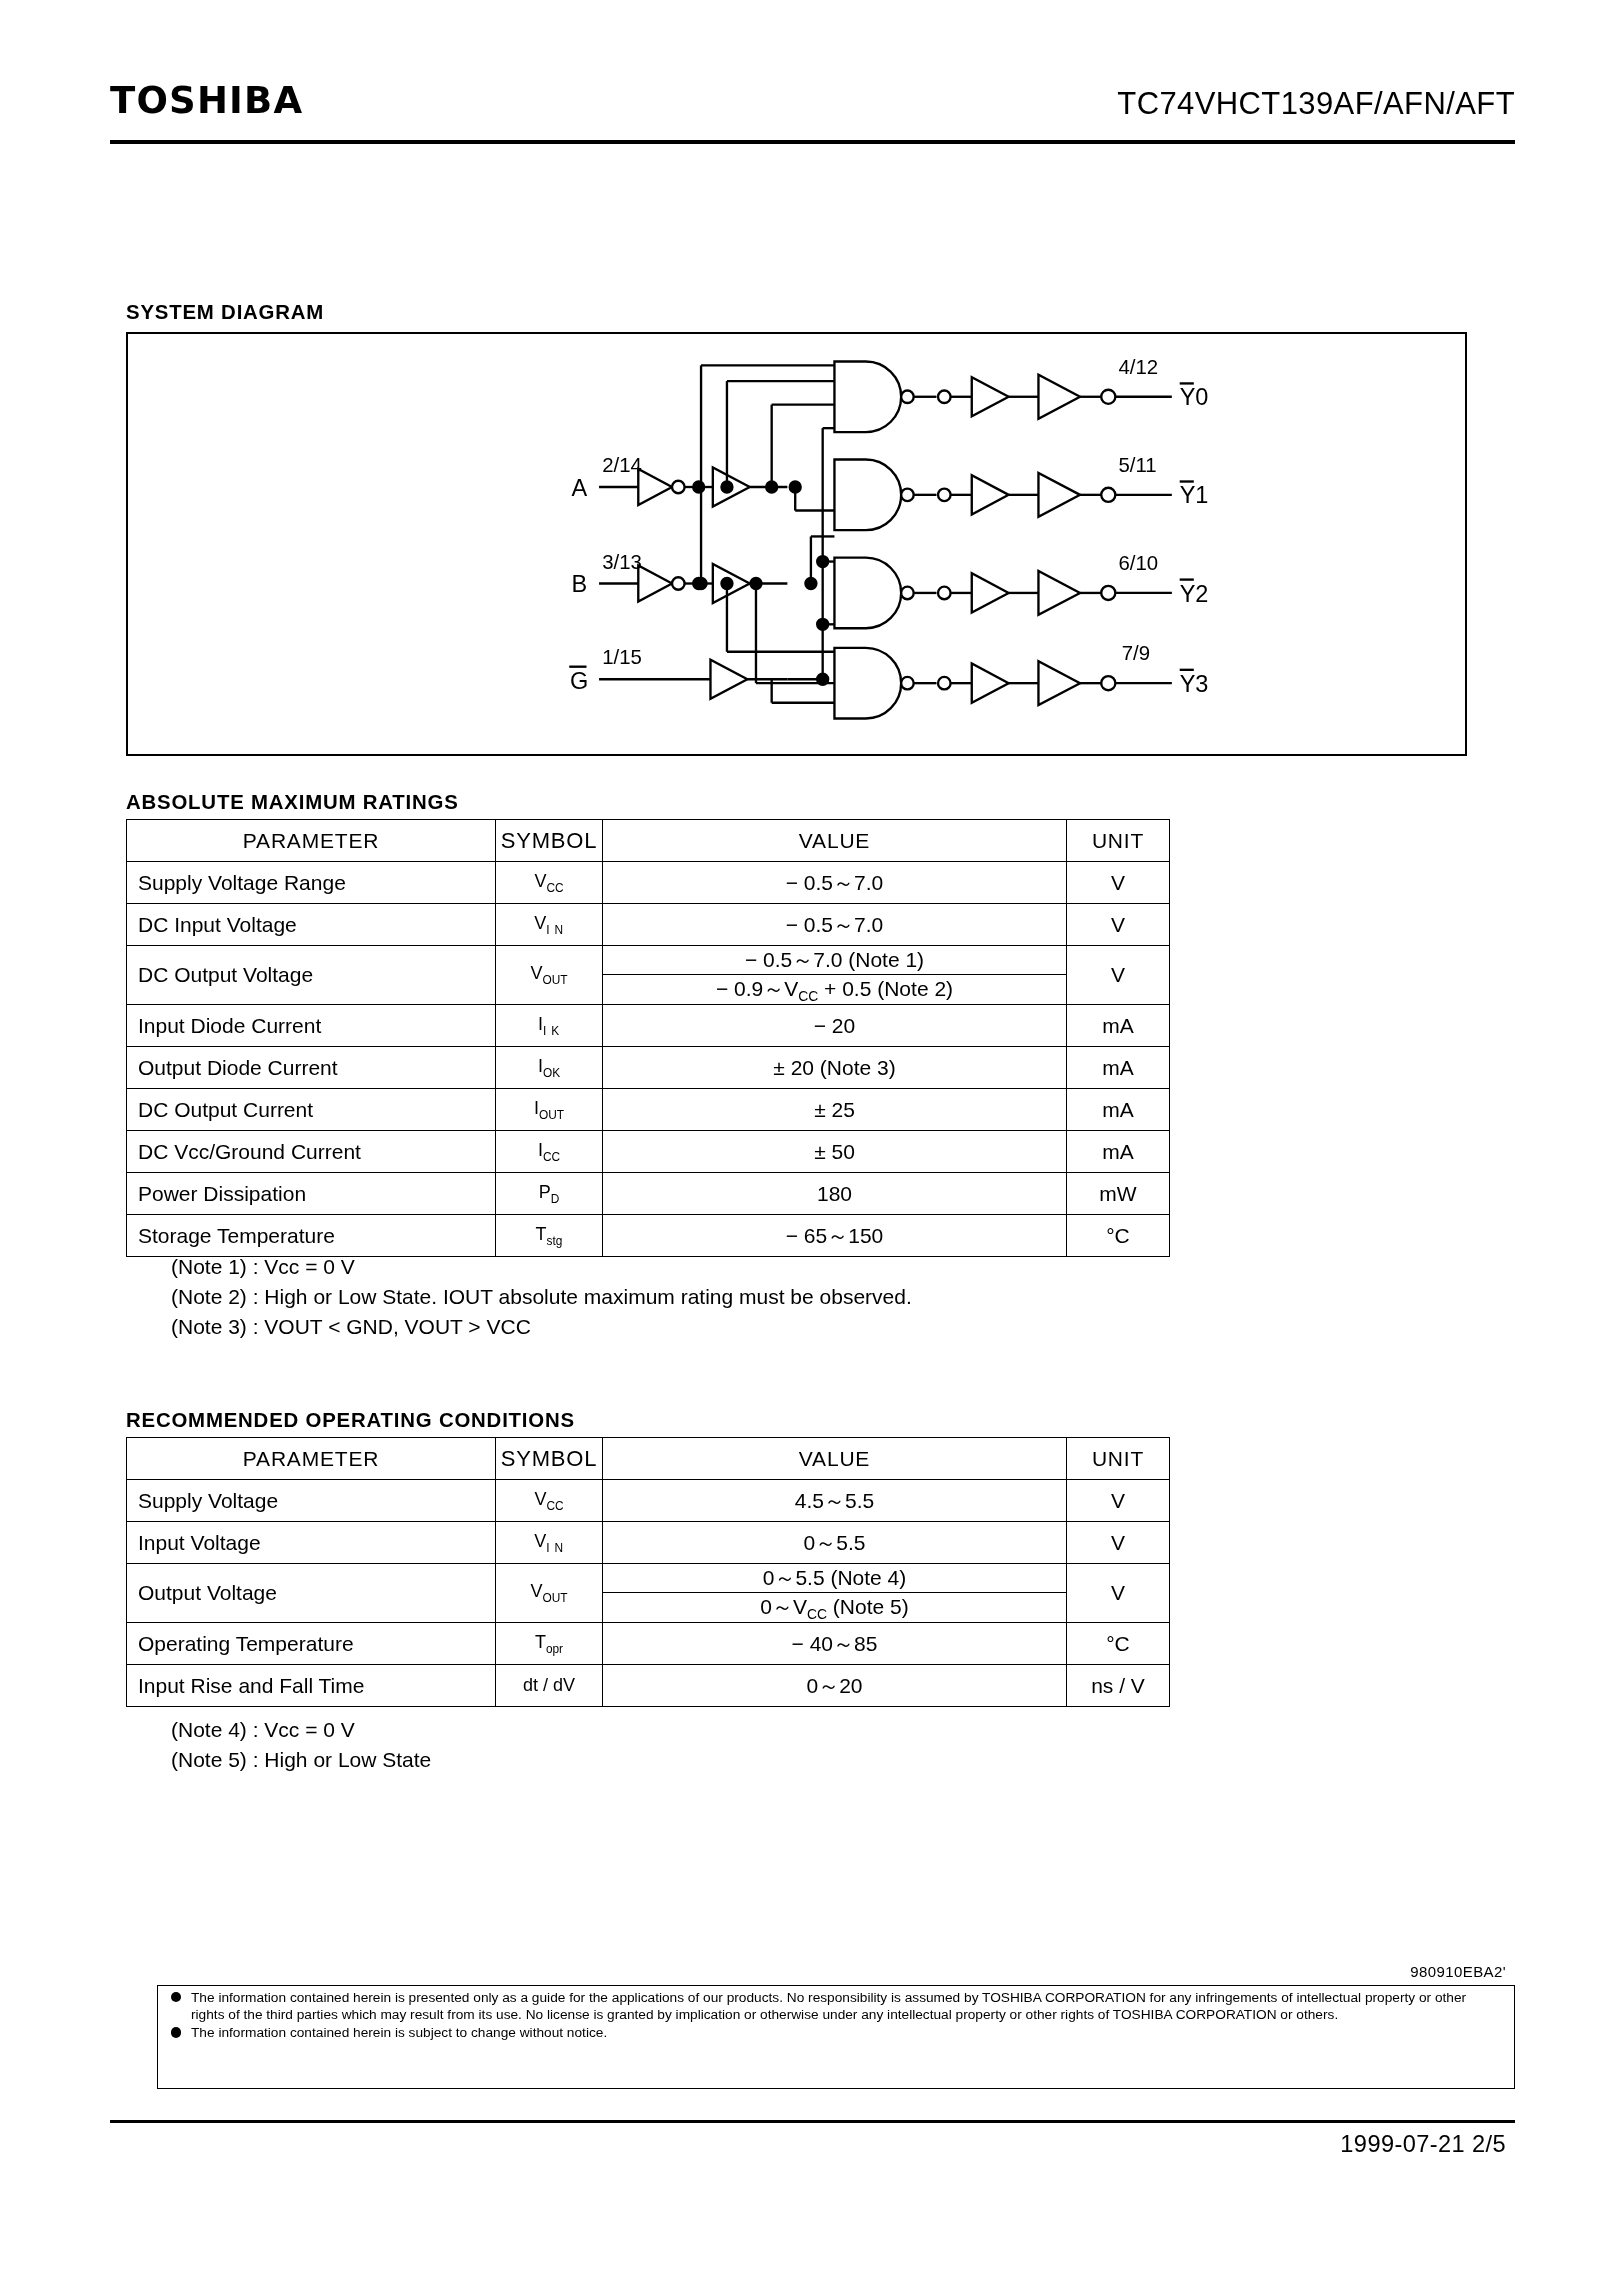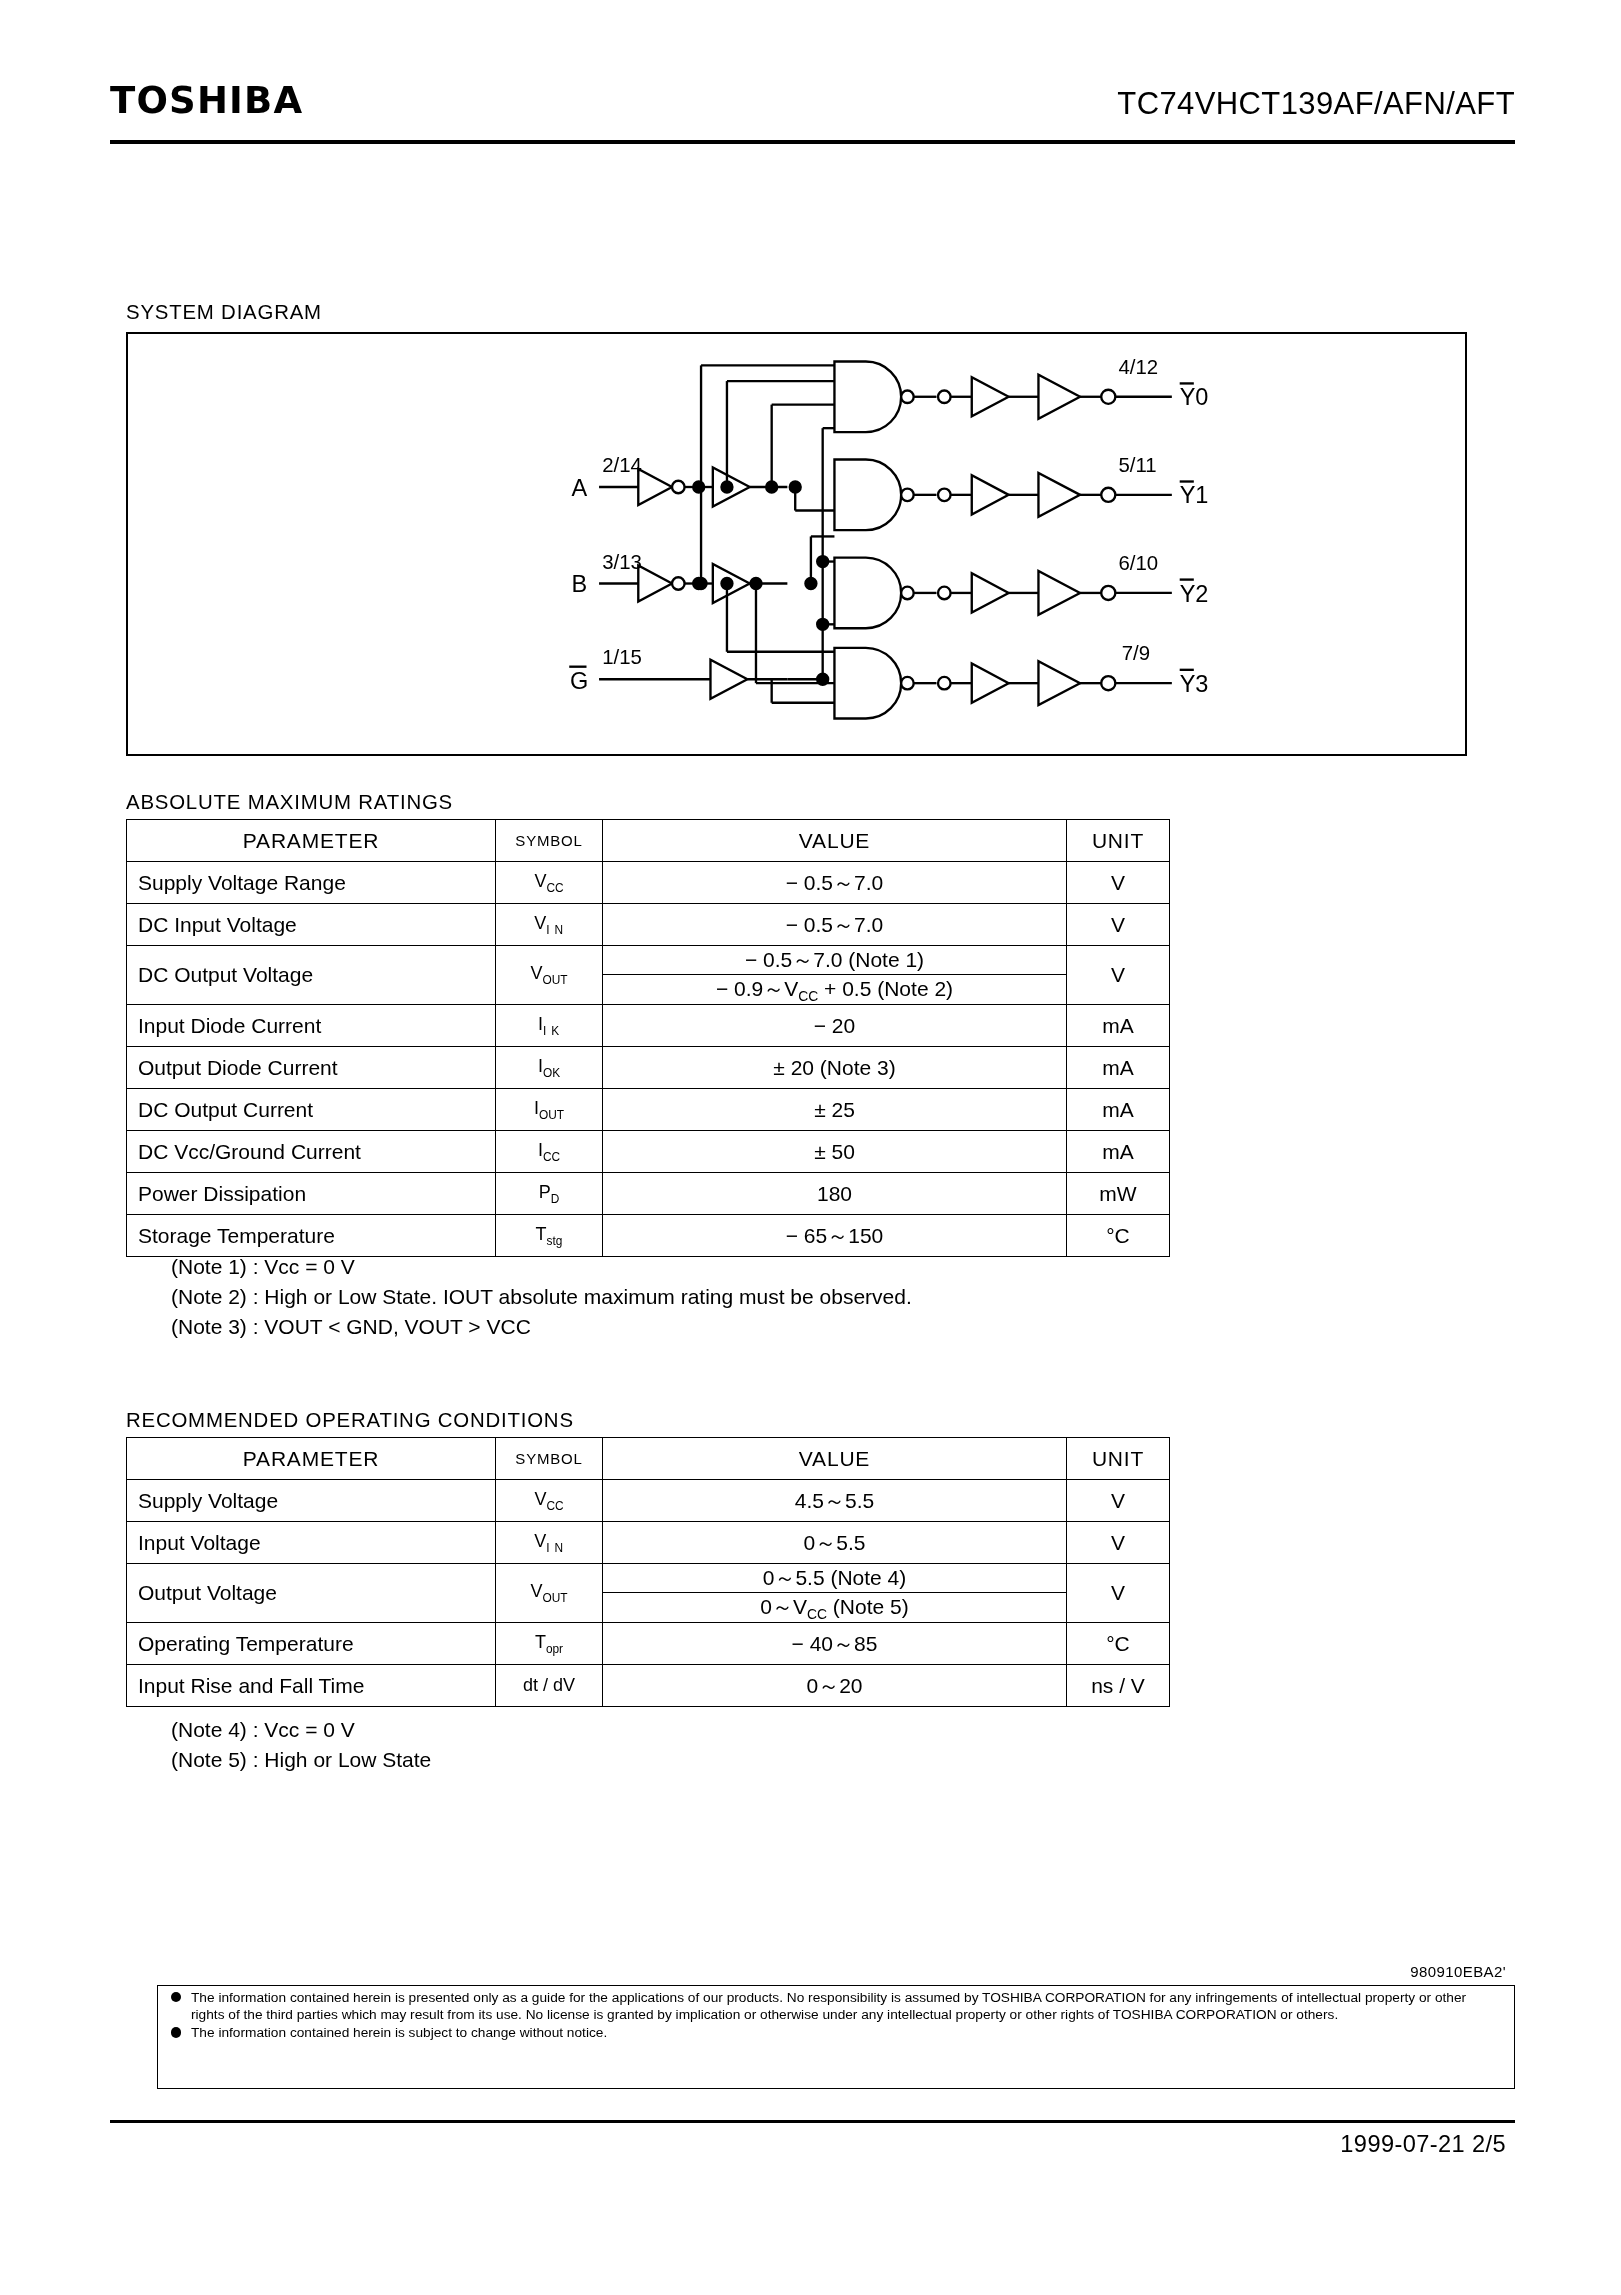--- a/index.html
+++ b/index.html
@@ -49,21 +49,21 @@
     top: 140px;
     width: 1405px;
     height: 3.9px;
     background: #000;
   }
 
   
   .section-title {
     position: absolute;
     font-size: 20.4px;
-    font-weight: normal;
+    font-weight: bold;
     letter-spacing: 0.8px;
   }
 
   
   .diagram-box {
     position: absolute;
     left: 126px;
     top: 332px;
     width: 1341px;
     height: 424px;
@@ -82,21 +82,21 @@
     border: 1.6px solid #000;
     padding: 0;
     font-weight: normal;
     vertical-align: middle;
   }
   .c-param { width: 357px; text-align: left; padding-left: 11px !important; height: 41px; }
   .c-symbol { width: 106px; text-align: center; font-size: 18px; }
   .c-value { width: 463px; text-align: center; }
   .c-unit { width: 102px; text-align: center; }
   .hdr { text-align: center; padding-left:0 !important; letter-spacing: 0.8px;}
-  .hdr-small { font-size: 15px; letter-spacing: 0.8px;}
+  .hdr-small { font-size: 22px; letter-spacing: 0.8px;}
   sub { font-size: 0.66em; }
   .sub-sp { font-size: 0.66em; letter-spacing: 0.8px;}
 
   
   .notes {
     position: absolute;
     font-size: 21px;
     line-height: 30px;
   }
   .notes div { white-space: nowrap; }

